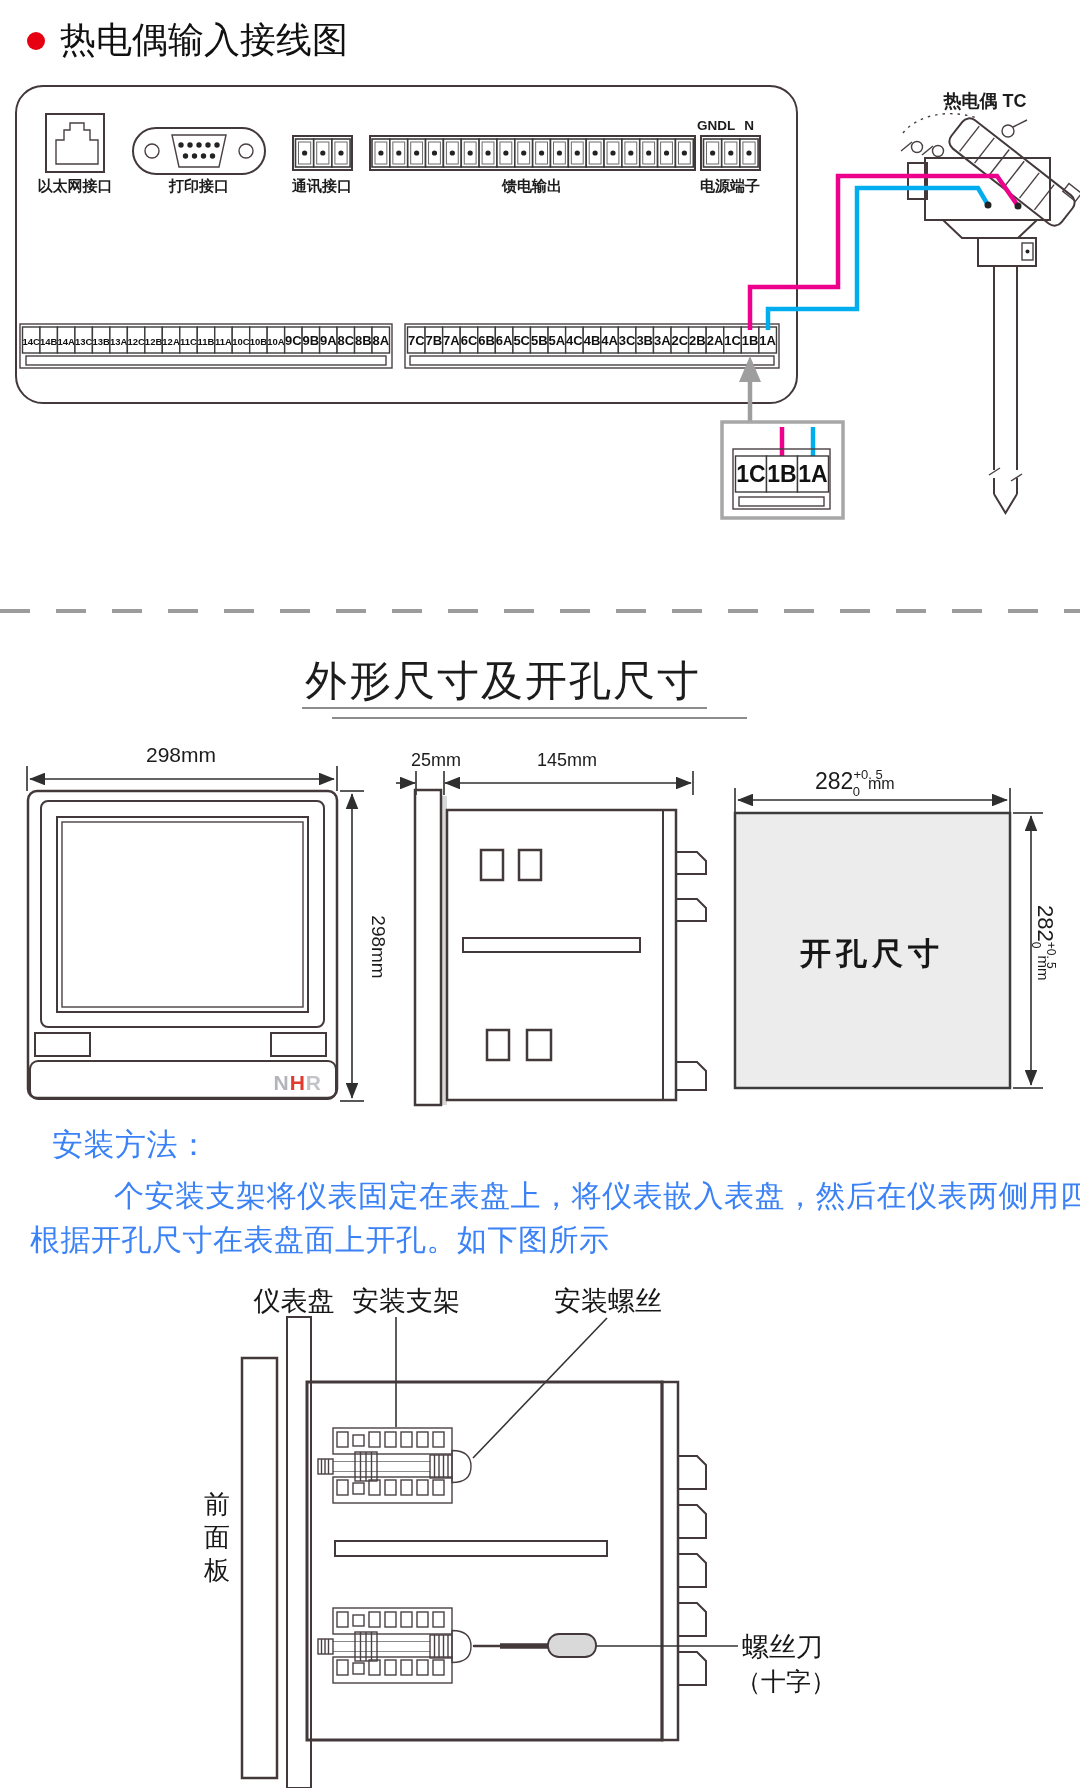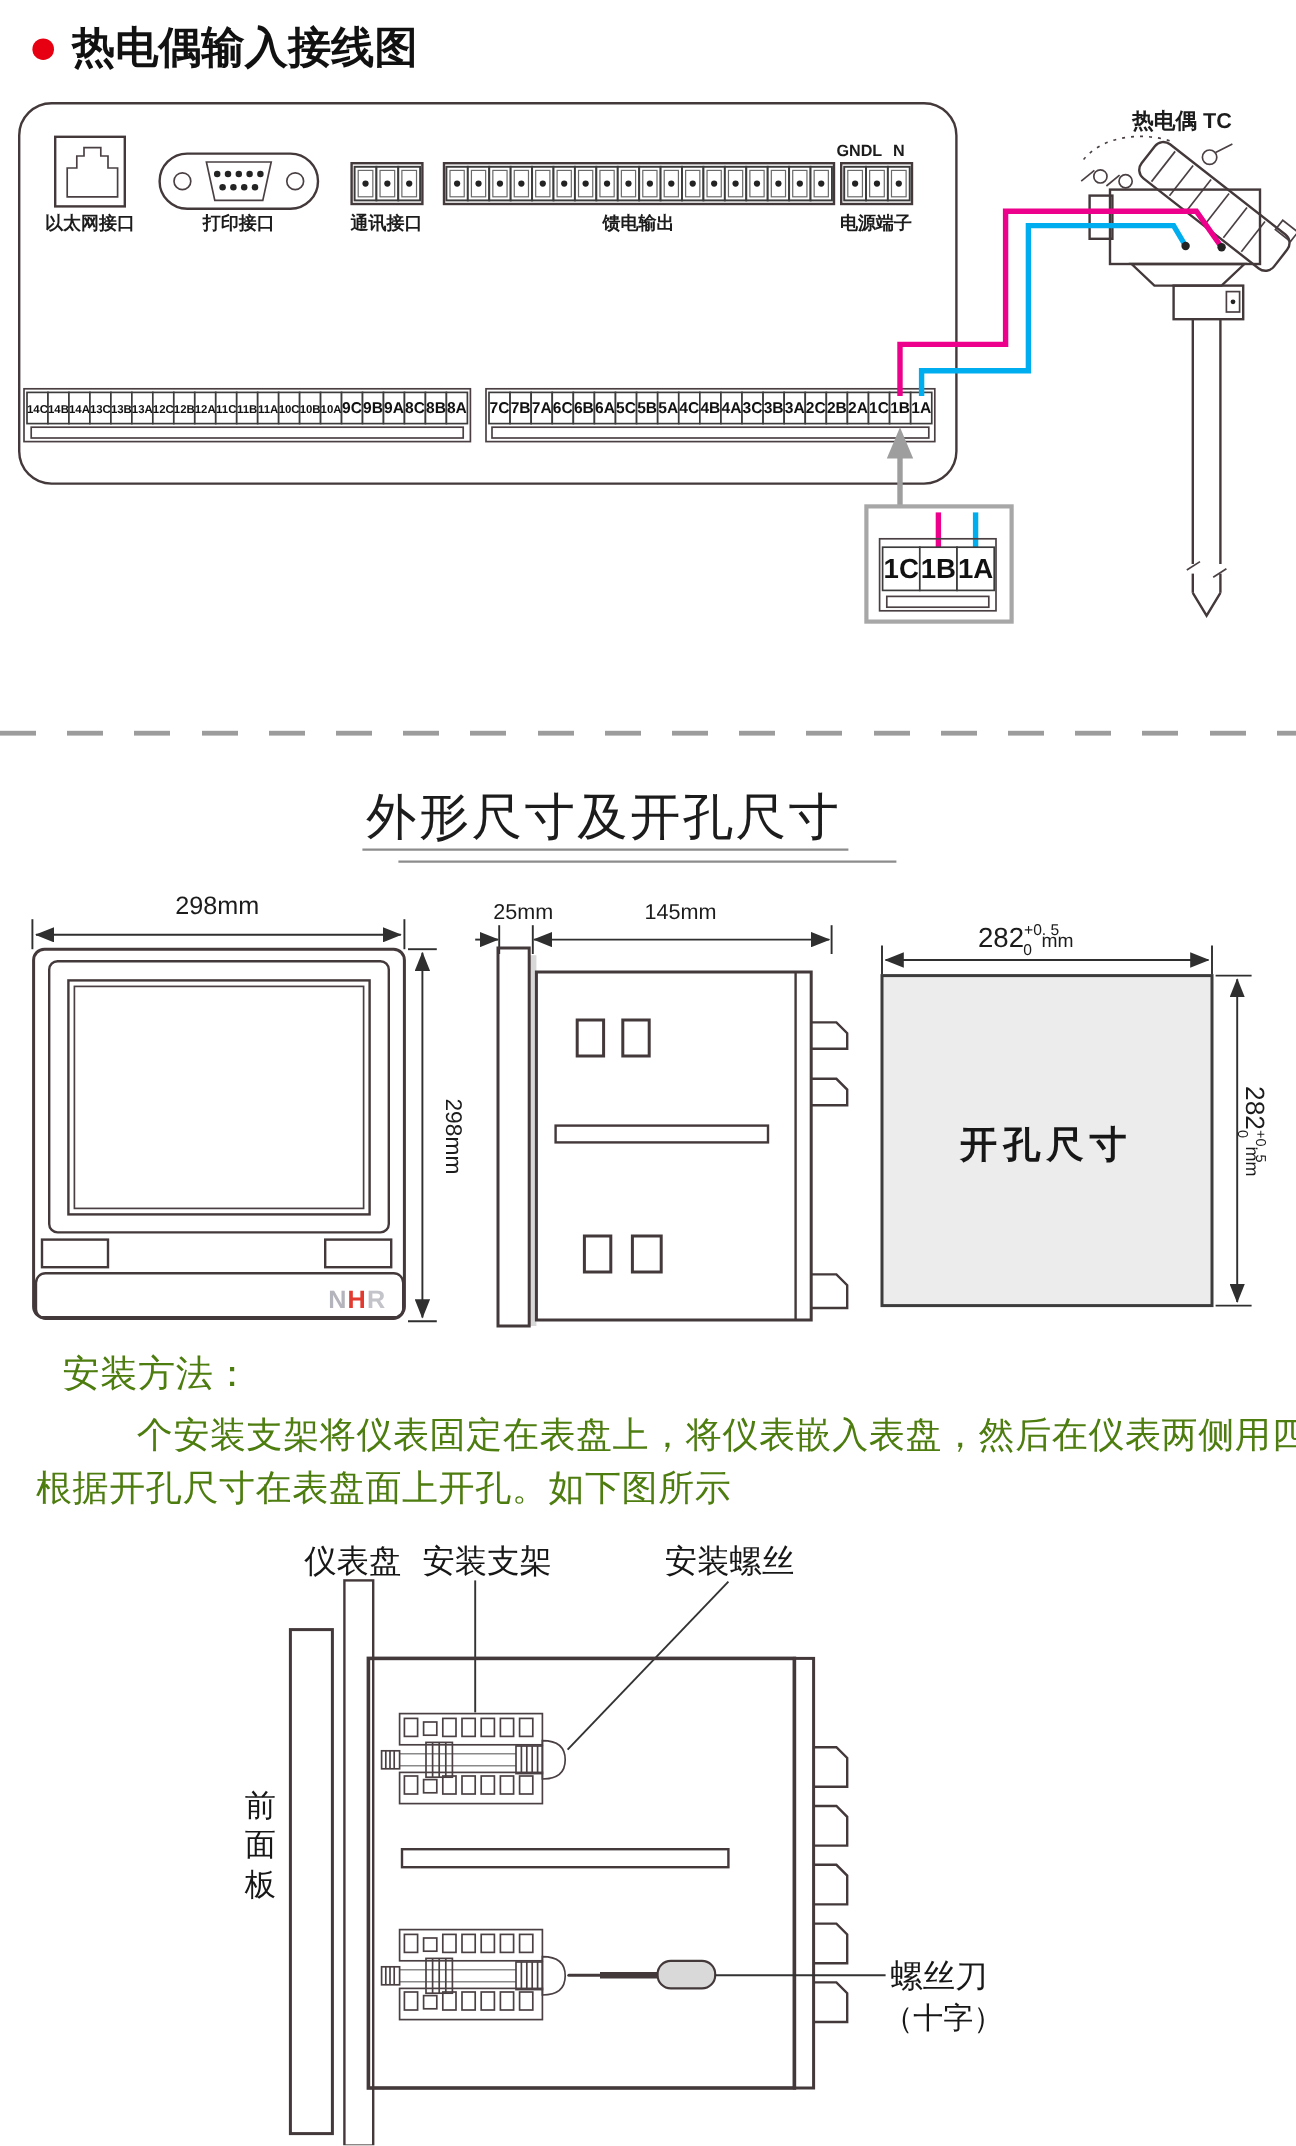--- a/index.html
+++ b/index.html
@@ -19,26 +19,26 @@
   .cell{fill:#fff;stroke:#3c3c3c;stroke-width:1.4}
   .cellText{font-family:"Liberation Sans","DejaVu Sans",sans-serif;font-weight:bold;fill:#111}
   .cell2{fill:#fff;stroke:#3c3c3c;stroke-width:1.6}
   .cellInner{fill:none;stroke:#6a6a6a;stroke-width:1}
   .dot{fill:#232323}
   .cjkb{font-family:"Liberation Sans","DejaVu Sans",sans-serif;font-weight:bold;fill:#1c1c1c}
   .serif{font-family:"Liberation Serif","DejaVu Serif",serif;fill:#171717}
   .dimtext{font-family:"Liberation Sans","DejaVu Sans",sans-serif;fill:#1c1c1c}
   
   #hdr{top:16px;left:26px;display:flex;align-items:center;gap:14px}
-  #hdr .t{font-size:36px;font-weight:bold;color:#111}
+  #hdr .t{font-size:36px;font-weight:normal;color:#111}
   
   #divider{top:609px;left:0;width:1080px;height:4px;
      background:repeating-linear-gradient(90deg,#9c9c9c 0 30px,transparent 30px 56px)}
   
-  .para{font-family:Liberation Sans, sans-serif;font-size:30px;color:#4d7c0f;
+  .para{font-family:Liberation Sans, sans-serif;font-size:30px;color:#3b82f6;
         letter-spacing:.5px;white-space:nowrap}
   #ins-h{top:1124px;left:52px;font-size:31px}
   #ins-l1{top:1176px;left:114px}
   #ins-l2{top:1220px;left:30px}
 </style>
 </head>
 <body>
 
 <div id="hdr" class="abs">
   <svg width="20" height="20" style="position:static">

